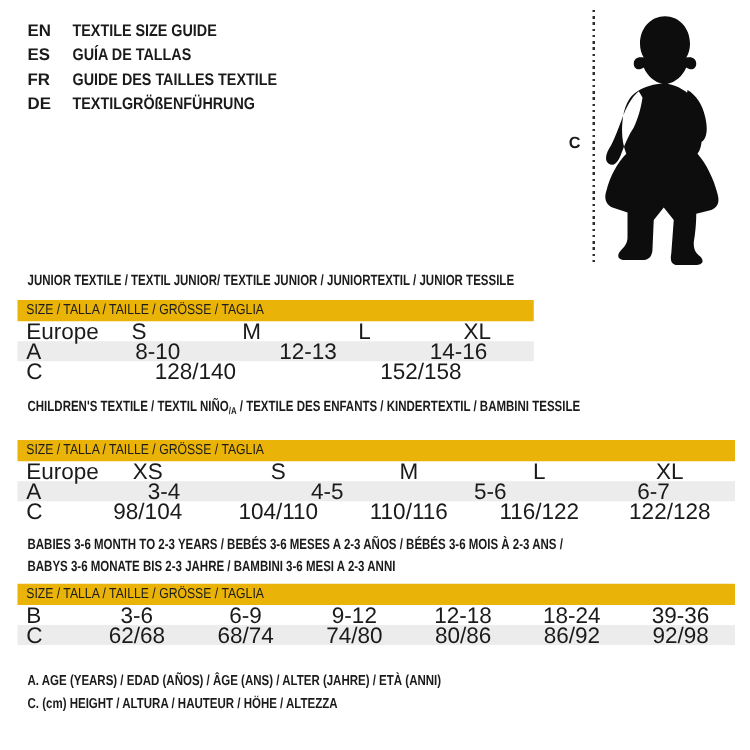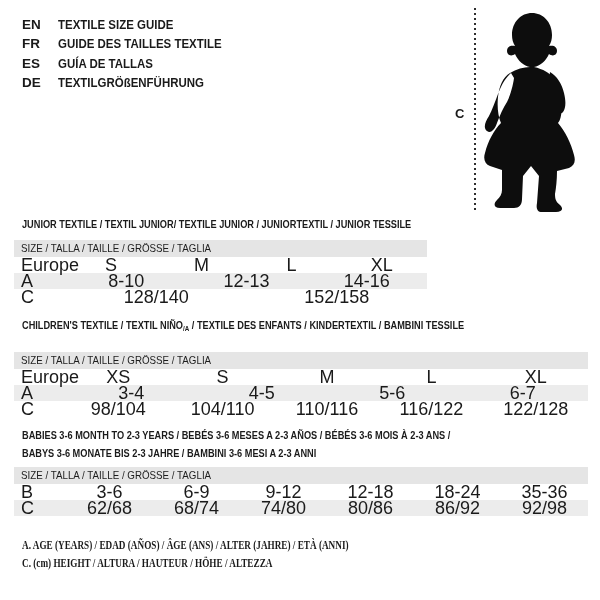--- a/index.html
+++ b/index.html
@@ -17,48 +17,48 @@
     background:repeating-linear-gradient(to bottom,#2e2e2e 0 2px,transparent 2px 5px); }
   .cmark { position:absolute; left:455px; top:106px; font-weight:bold; font-size:13px; }
   .baby { position:absolute; left:481px; top:9px; width:95px; height:204px; }
   
   .sec-title { position:absolute; left:22px; font-weight:bold; font-size:11.8px; white-space:nowrap; }
   .sec-title .inner { display:inline-block; transform:scaleX(0.78); transform-origin:0 50%; white-space:nowrap; }
   .sec-title .line { display:block; line-height:17.5px; }
   .sub { font-size:8px; vertical-align:-2px; }
   
   .size-table { position:absolute; left:14px; }
-  .band { height:17px; line-height:17px; background:#e5e5e5; padding-left:7px; font-size:11.5px; color:#1c1c1c; white-space:nowrap; overflow:hidden; }
+  .band { height:17px; line-height:17px; background:#eab308; padding-left:7px; font-size:11.5px; color:#1c1c1c; white-space:nowrap; overflow:hidden; }
   .band .inner { display:inline-block; transform:scaleX(0.85); transform-origin:0 50%; }
   .trow { display:flex; height:16px; line-height:16px; font-size:18px; }
   .trow.shaded { background:#ececec; }
   .tlabel { width:52px; padding-left:7px; box-sizing:border-box; }
   .tcell { flex:1; text-align:center; }
   
   .legend { position:absolute; left:22px; top:536px; font-weight:bold; font-size:11.5px; }
-  .legend-line { height:18.2px; line-height:18.2px; white-space:nowrap;font-family:Liberation Serif, serif; }
+  .legend-line { height:18.2px; line-height:18.2px; white-space:nowrap; }
   .legend-line .inner { display:inline-block; transform:scaleX(0.8); transform-origin:0 50%; }
 </style>
 </head>
 <body>
 
 <div class="page">
 
   <div class="langs">
     <div class="lang-row">
       <span class="lang-code">EN</span>
       <span class="lang-label">TEXTILE SIZE GUIDE</span>
     </div>
     <div class="lang-row">
+      <span class="lang-code">ES</span>
+      <span class="lang-label">GUÍA DE TALLAS</span>
+    </div>
+    <div class="lang-row">
       <span class="lang-code">FR</span>
       <span class="lang-label">GUIDE DES TAILLES TEXTILE</span>
-    </div>
-    <div class="lang-row">
-      <span class="lang-code">ES</span>
-      <span class="lang-label">GUÍA DE TALLAS</span>
     </div>
     <div class="lang-row">
       <span class="lang-code">DE</span>
       <span class="lang-label">TEXTILGRÖßENFÜHRUNG</span>
     </div>
   </div>
 
   <div class="dotline"></div>
   <div class="cmark">C</div>
   <svg class="baby" viewBox="0 0 95 204" aria-hidden="true">
@@ -148,21 +148,21 @@
     <div class="band">
       <span class="inner">SIZE / TALLA / TAILLE / GRÖSSE / TAGLIA</span>
     </div>
     <div class="trow">
       <span class="tlabel">B</span>
       <span class="tcell">3-6</span>
       <span class="tcell">6-9</span>
       <span class="tcell">9-12</span>
       <span class="tcell">12-18</span>
       <span class="tcell">18-24</span>
-      <span class="tcell">35-36</span>
+      <span class="tcell">39-36</span>
     </div>
     <div class="trow shaded">
       <span class="tlabel">C</span>
       <span class="tcell">62/68</span>
       <span class="tcell">68/74</span>
       <span class="tcell">74/80</span>
       <span class="tcell">80/86</span>
       <span class="tcell">86/92</span>
       <span class="tcell">92/98</span>
     </div>

